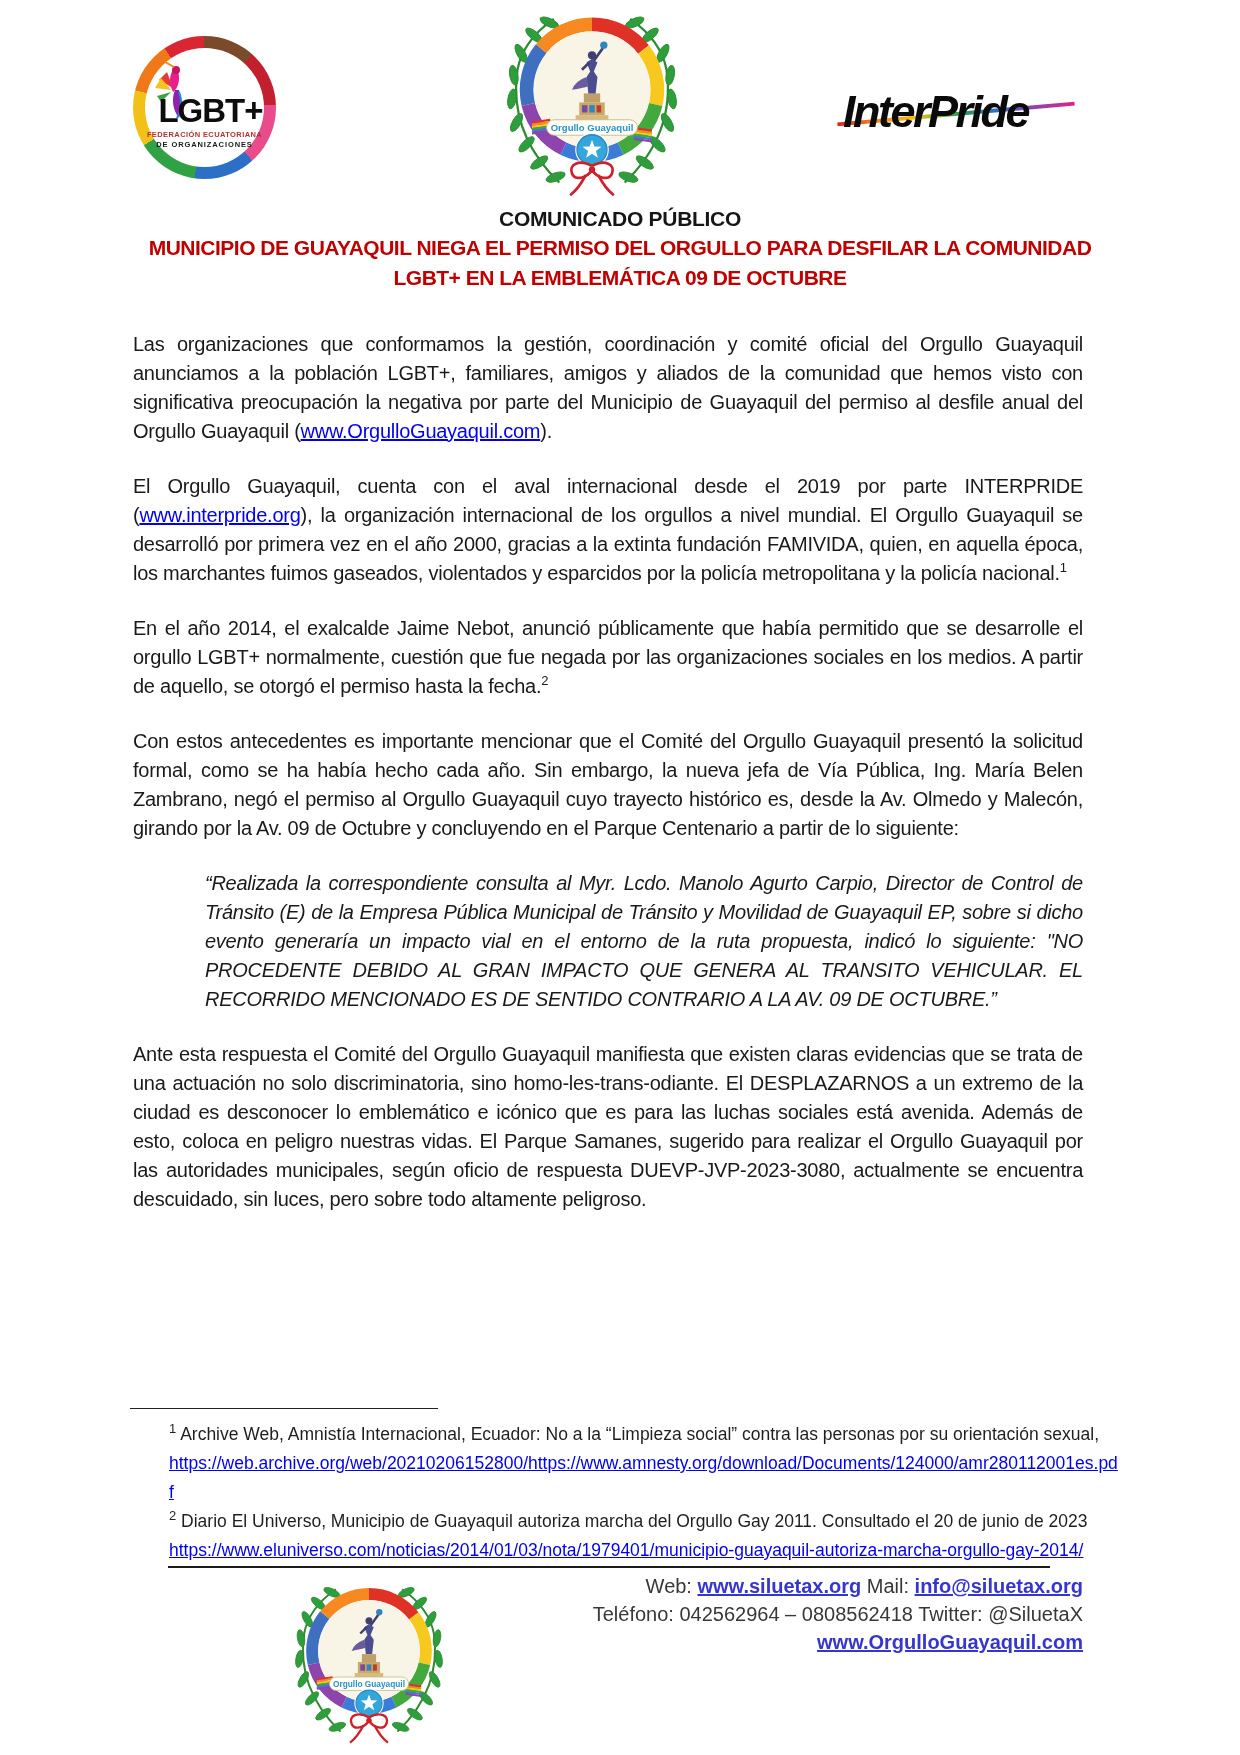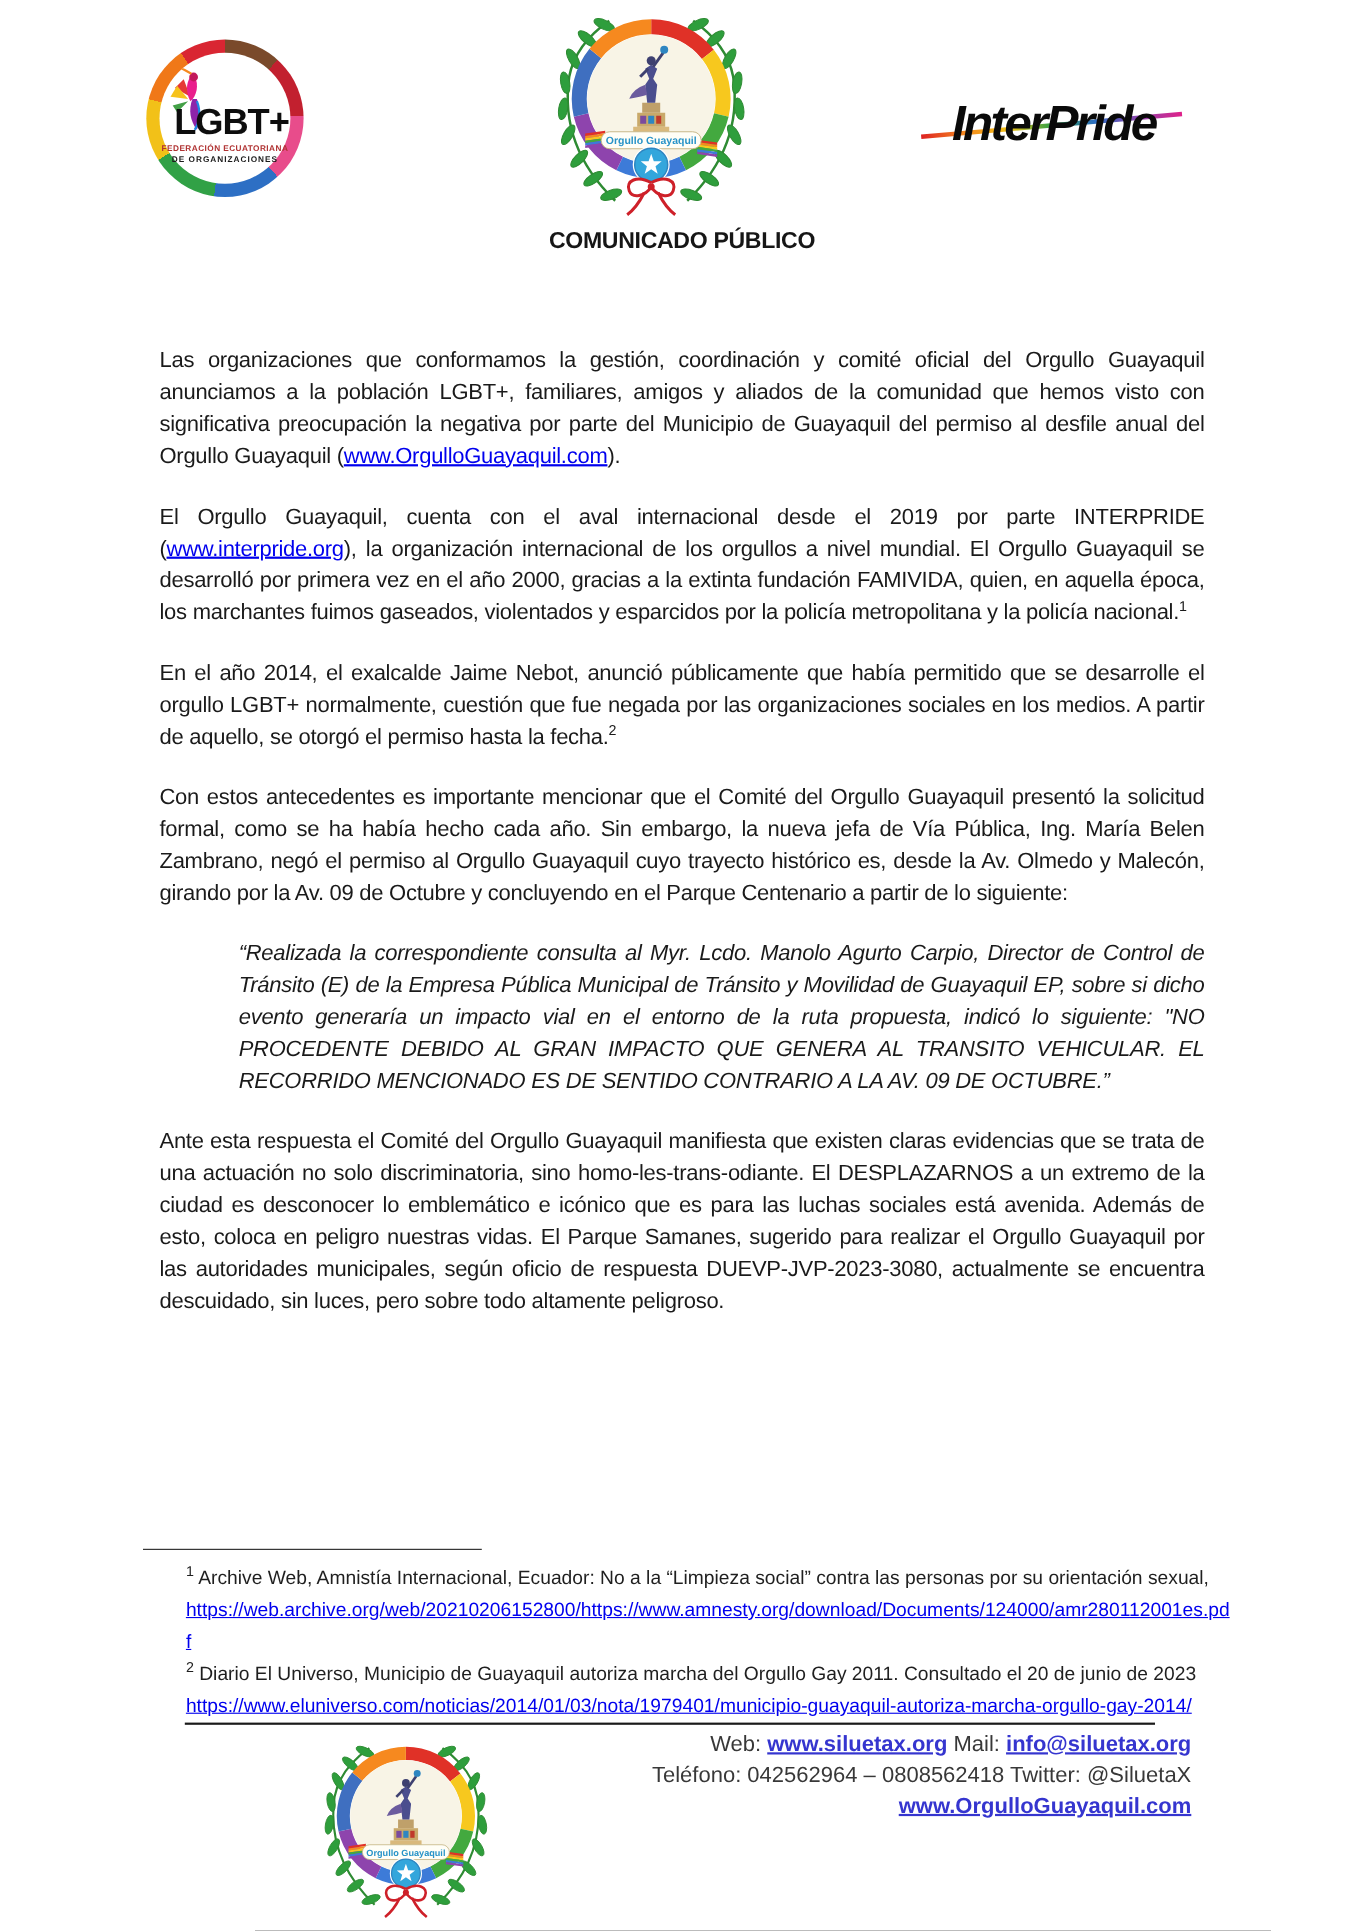--- a/index.html
+++ b/index.html
@@ -13,34 +13,34 @@
     background:conic-gradient(#7A4A2B 0 42deg,#C2202F 42deg 88deg,#E84C8B 88deg 138deg,
       #2D6FC4 138deg 188deg,#31A146 188deg 238deg,#F2C118 238deg 284deg,#F07818 284deg 326deg,#D92632 326deg 360deg);}
   .lgbt-inner{position:absolute;inset:12px;background:#fff;border-radius:50%;text-align:center;}
   .lgbt-bird{position:absolute;left:8px;top:14px;}
   .lgbt-acronym{position:absolute;left:0;right:0;top:44px;font-weight:bold;font-size:33px;
     letter-spacing:-1px;color:#0d0d0d;padding-left:12px;}
   .lgbt-cap1{position:absolute;left:0;right:0;top:82px;font-size:7.5px;font-weight:bold;color:#B03232;letter-spacing:.4px;}
   .lgbt-cap2{position:absolute;left:0;right:0;top:92px;font-size:7.5px;font-weight:bold;color:#1a1a1a;letter-spacing:.9px;}
   .orgullo-header{position:absolute;left:492px;top:6px;}
   .orgullo-footer{position:absolute;left:282px;top:1578px;}
-  .interpride{position:absolute;left:843px;top:86px;width:230px;height:52px;text-align:center;}
+  .interpride{position:absolute;left:843px;top:86px;width:230px;height:52px;}
   .interpride .swoosh{position:absolute;left:-6px;top:26px;width:238px;height:4px;z-index:0;
     transform:rotate(-5deg);
     background:linear-gradient(90deg,#d22,#f6891f,#f2c118,#31a146,#2d6fc4,#8e44ad,#e0218a);}
   .interpride .word{position:relative;z-index:1;font-style:italic;font-weight:bold;font-size:45px;
     letter-spacing:-2.5px;color:#0a0a0a;line-height:52px;}
   
   .title-block{position:absolute;left:0;top:204px;width:100%;text-align:center;}
   .title-kicker{font-size:21px;font-weight:bold;color:#161616;letter-spacing:-0.3px;line-height:29px;}
   .title-headline{max-width:950px;margin:0 auto;font-size:21px;font-weight:bold;
     letter-spacing:-0.5px;line-height:30px;}
   
-  .main-text{position:absolute;left:133px;top:314px;width:950px;font-size:20px;line-height:29px;
-    text-align:justify;letter-spacing:-0.25px;color:#1a1a1a;margin-left:12px;}
+  .main-text{position:absolute;left:133px;top:330px;width:950px;font-size:20px;line-height:29px;
+    text-align:justify;letter-spacing:-0.25px;color:#1a1a1a;}
   .main-text p{margin:0 0 26px 0;}
   .main-text .quote{margin-left:72px;font-style:italic;}
   .main-text a, .footnotes a{text-decoration:underline;}
   sup.fn{font-size:13px;line-height:0;}
   
   .fn-sep{position:absolute;left:130px;top:1408px;width:308px;border-top:1.7px solid #222;}
   .footnotes{position:absolute;left:133px;top:1420px;width:950px;font-size:17.5px;line-height:29px;
     color:#1f1f1f;text-align:left;margin-left:36px;}
   .footnotes .fn-item{margin:0;word-wrap:break-word;overflow-wrap:break-word;}
   
@@ -159,20 +159,21 @@
     </svg>
   </div>
 
   <div class="interpride">
     <div class="swoosh"></div>
     <div class="word">InterPride</div>
   </div>
 
   <div class="title-block">
     <div class="title-kicker">COMUNICADO PÚBLICO</div>
+    <div class="title-headline" id="headline" style="color: rgb(192, 0, 0);">MUNICIPIO DE GUAYAQUIL NIEGA EL PERMISO DEL ORGULLO PARA DESFILAR LA COMUNIDAD LGBT+ EN LA EMBLEMÁTICA 09 DE OCTUBRE</div>
   </div>
 
   <div class="main-text">
     <p><span>Las organizaciones que conformamos la gestión, coordinación y comité oficial del Orgullo Guayaquil anunciamos a la población LGBT+, familiares, amigos y aliados de la comunidad que hemos visto con significativa preocupación la negativa por parte del Municipio de Guayaquil del permiso al desfile anual del Orgullo Guayaquil (</span><a href="#" class="body-link" style="color: rgb(0, 0, 238);">www.OrgulloGuayaquil.com</a><span>).</span></p>
 
     <p><span>El Orgullo Guayaquil, cuenta con el aval internacional desde el 2019 por parte INTERPRIDE (</span><a href="#" class="body-link" style="color: rgb(0, 0, 238);">www.interpride.org</a><span>), la organización internacional de los orgullos a nivel mundial. El Orgullo Guayaquil se desarrolló por primera vez en el año 2000, gracias a la extinta fundación FAMIVIDA, quien, en aquella época, los marchantes fuimos gaseados, violentados y esparcidos por la policía metropolitana y la policía nacional.</span><sup class="fn">1</sup></p>
 
     <p><span>En el año 2014, el exalcalde Jaime Nebot, anunció públicamente que había permitido que se desarrolle el orgullo LGBT+ normalmente, cuestión que fue negada por las organizaciones sociales en los medios. A partir de aquello, se otorgó el permiso hasta la fecha.</span><sup class="fn">2</sup></p>
 
     <p><span>Con estos antecedentes es importante mencionar que el Comité del Orgullo Guayaquil presentó la solicitud formal, como se ha había hecho cada año. Sin embargo, la nueva jefa de Vía Pública, Ing. María Belen Zambrano, negó el permiso al Orgullo Guayaquil cuyo trayecto histórico es, desde la Av. Olmedo y Malecón, girando por la Av. 09 de Octubre y concluyendo en el Parque Centenario a partir de lo siguiente:</span></p>

